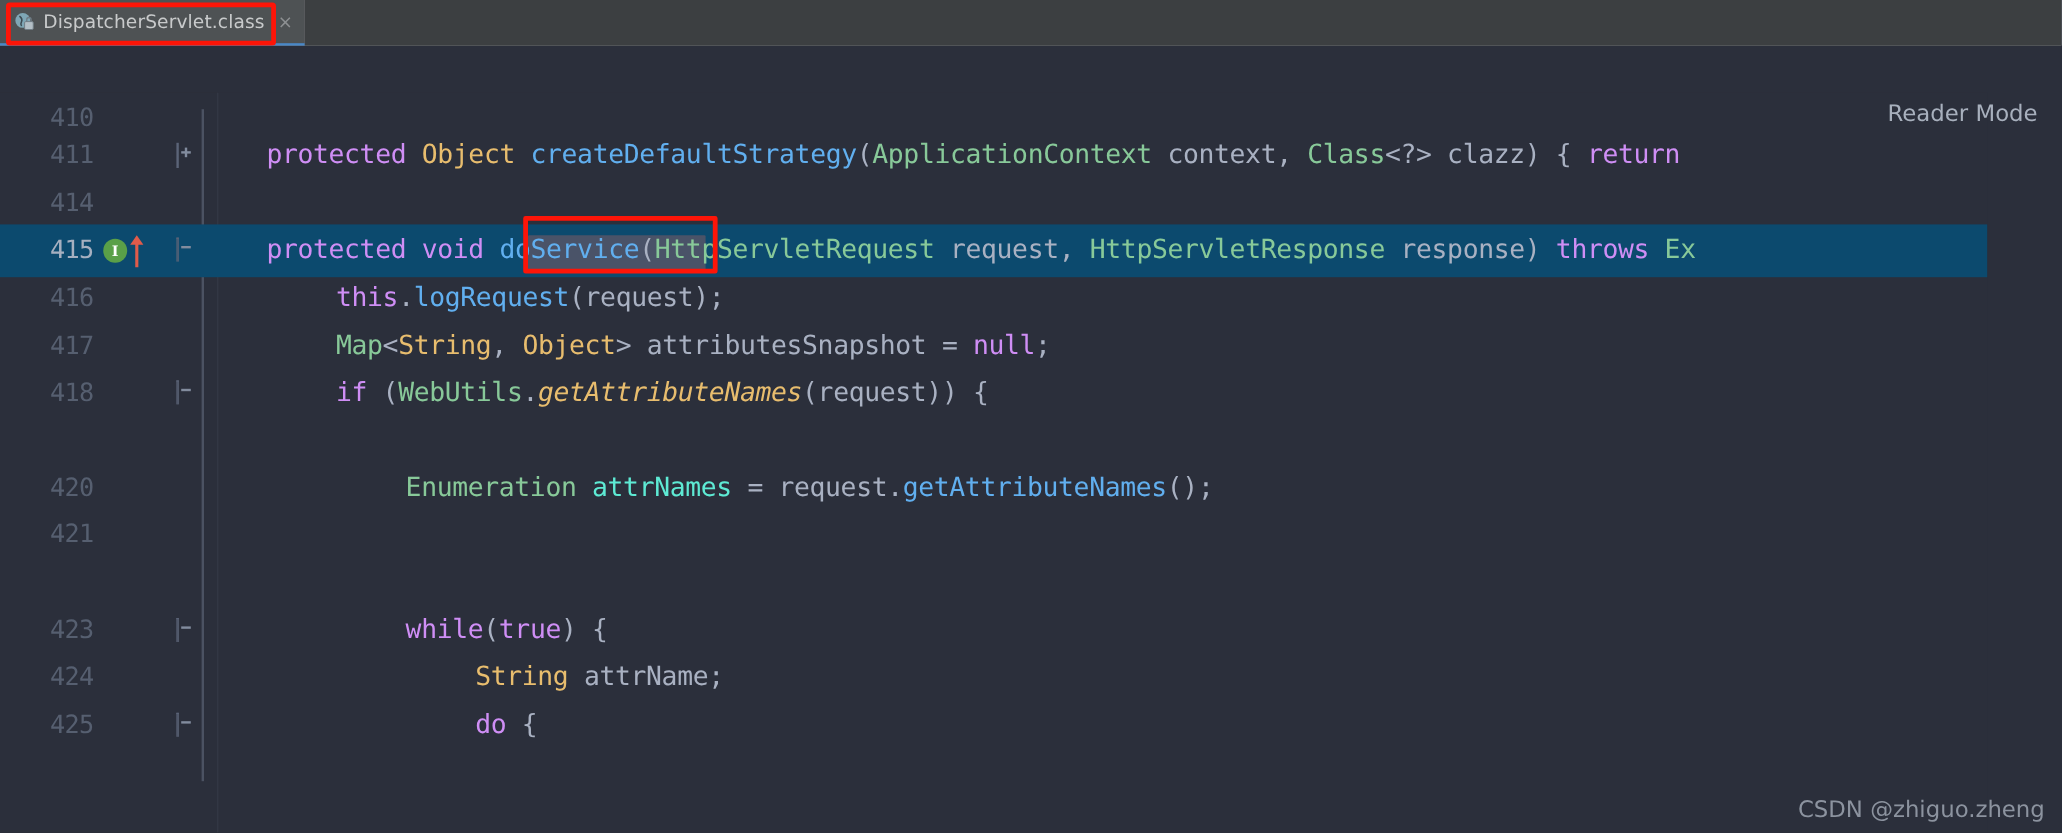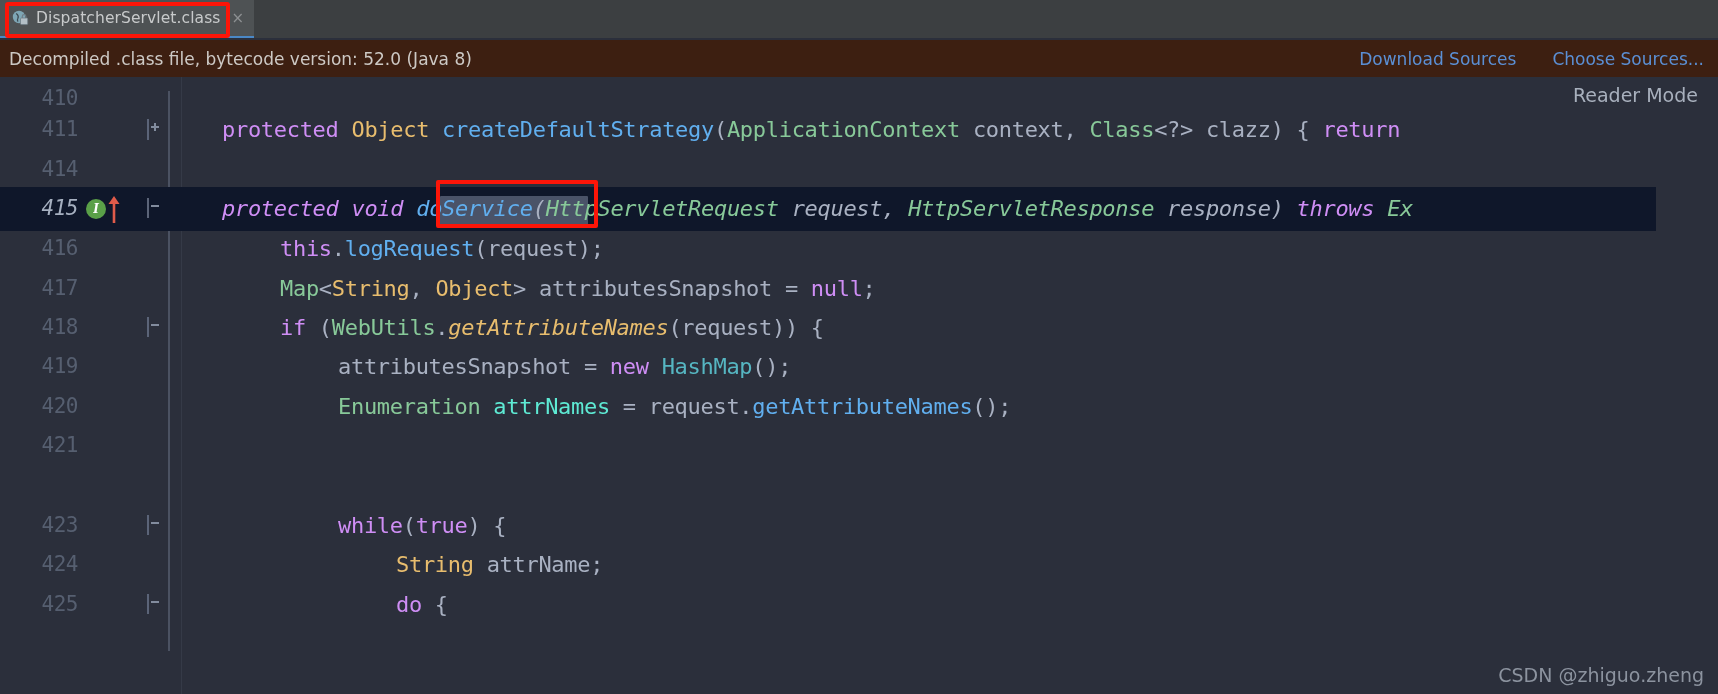--- a/index.html
+++ b/index.html
@@ -69,21 +69,21 @@
   .gutter-sep {
     position: absolute; left: 181px; top: 0; width: 1px; height: 617px;
     background: #353a47;
   }
   .fold-spine {
     position: absolute; left: 168px; top: 14px; width: 2px; height: 560px;
     background: #4b5262;
   }
 
   .row { position: absolute; left: 0; width: 1718px; height: 43.5px; }
-  .row.current { background: #0f172a; font-style: italic; }
+  .row.current { background: #0c4a6e; }
   .row.current .lineno { color: #a6b0c0; }
 
   .lineno {
     position: absolute; left: 0; width: 78px; text-align: right;
     color: #565f70; font-size: 21px; line-height: 43.5px;
     font-family: "DejaVu Sans Mono", monospace; letter-spacing: -.5px;
   }
 
   
   .code {
@@ -171,27 +171,20 @@
           <path d="M10.3 8 v-1.6 a1.8 1.8 0 0 1 3.6 0 V8" stroke="#6f7c85" stroke-width="1.1" fill="none"></path>
         </svg>
       </span>
       <span class="tab-label">DispatcherServlet.class</span>
       <span class="tab-close">×</span>
     </div>
     <div class="tabbar-rest"></div>
   </div>
   <div class="anno-tab"></div>
 
-  <div class="notif">
-    <span class="notif-text">Decompiled .class file, bytecode version: 52.0 (Java 8)</span>
-    <span class="notif-links">
-      <span class="notif-link">Download Sources</span>
-      <span class="notif-link">Choose Sources...</span>
-    </span>
-  </div>
 
   <div class="editor">
 
     <div class="gutter"></div>
     <div class="gutter-sep"></div>
     <div class="fold-spine"></div>
 
     <div class="row" style="top:0px">
       <span class="lineno">410</span>
     </div>
@@ -233,24 +226,20 @@
       <span class="lineno">417</span>
       <span class="code" style="left:280px"><span class="grn">Map</span><span class="pln">&lt;</span><span class="typ">String</span><span class="pln">,</span> <span class="typ">Object</span><span class="pln">&gt;</span> <span class="pln">attributesSnapshot =</span> <span class="nul">null</span><span class="pln">;</span></span>
     </div>
 
     <div class="row" style="top:229px">
       <span class="lineno">418</span>
       <span class="fold" style="top:12px"><span class="fold-box" style="border-bottom:none"></span></span>
       <span class="code" style="left:280px"><span class="kw">if</span> <span class="pln">(</span><span class="grn">WebUtils</span><span class="pln">.</span><span class="ital">getAttributeNames</span><span class="pln">(request)) {</span></span>
     </div>
 
-    <div class="row" style="top:268px">
-      <span class="lineno">419</span>
-      <span class="code" style="left:338px"><span class="pln">attributesSnapshot =</span> <span class="kw">new</span> <span class="cya">HashMap</span><span class="pln">();</span></span>
-    </div>
 
     <div class="row" style="top:308px">
       <span class="lineno">420</span>
       <span class="code" style="left:338px"><span class="grn">Enumeration</span> <span class="org">attrNames</span> <span class="pln">= request.</span><span class="mth">getAttributeNames</span><span class="pln">();</span></span>
     </div>
 
     <div class="row" style="top:347px">
       <span class="lineno">421</span>
     </div>
 

